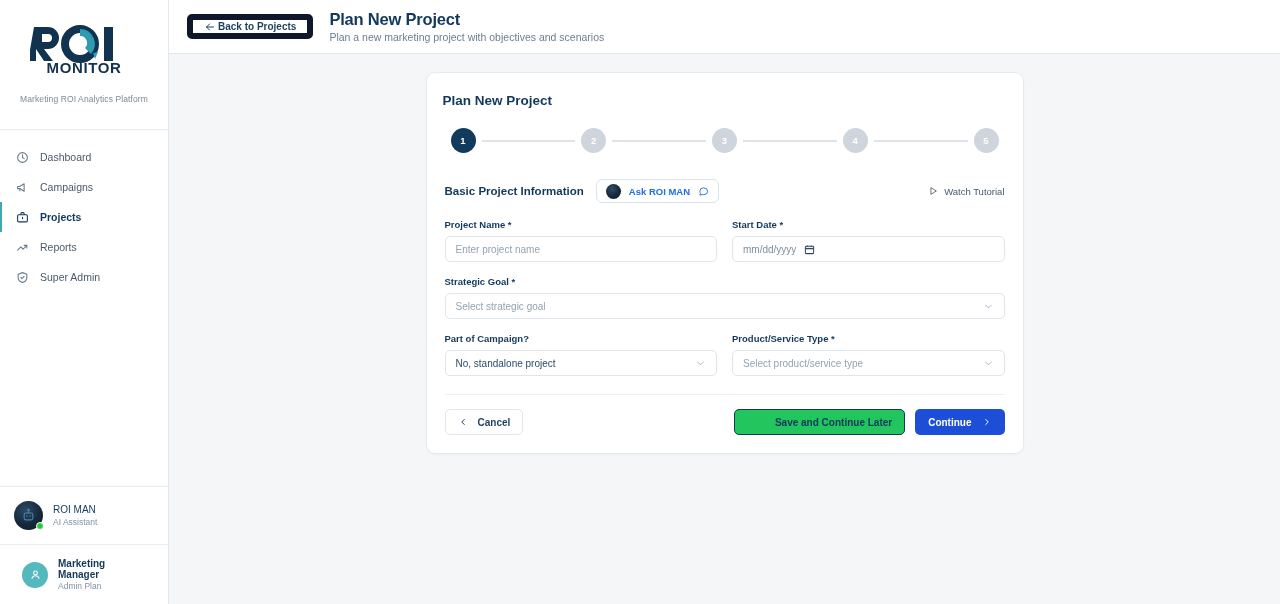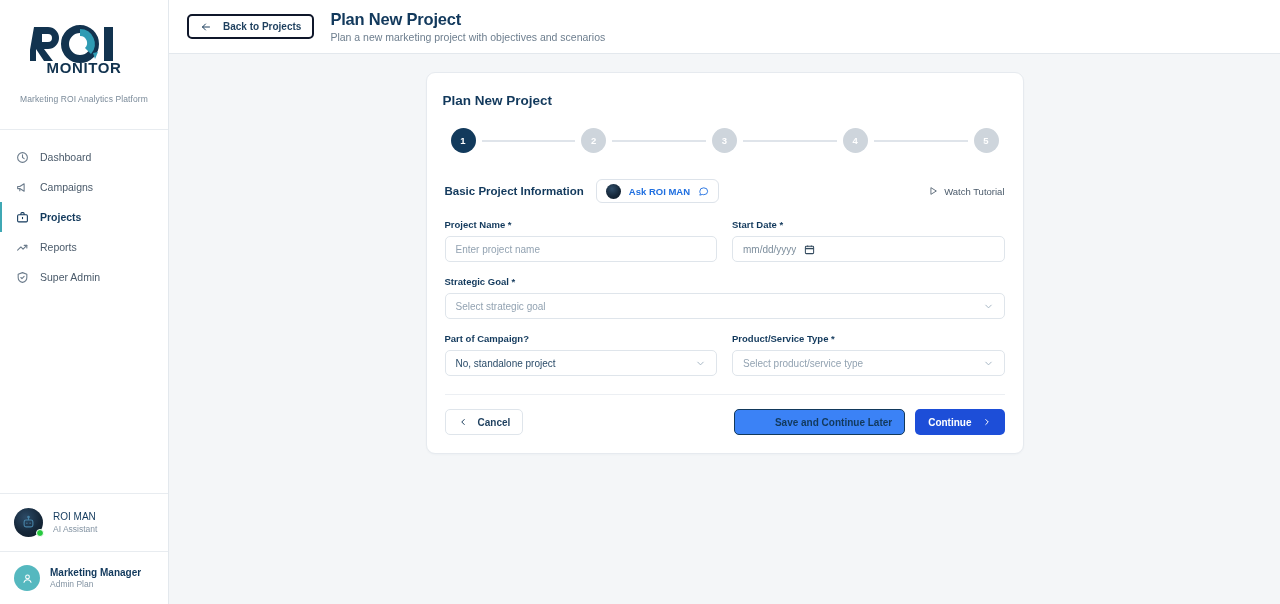--- a/index.html
+++ b/index.html
@@ -143,21 +143,21 @@
   }
 
   .assistant-meta { line-height: 1.3; }
   .assistant-name { font-size: 10px; font-weight: normal; color: #12395c; }
   .assistant-sub { font-size: 8.5px; color: #8494a3; margin-top: 1px; }
 
   .user-row {
     display: flex;
     align-items: center;
     gap: 10px;
-    padding: 13px 14px;
+    padding: 13px 22px;
     border-top: 1px solid #e8ecf0;
     cursor: pointer;
   }
 
   .avatar-user {
     width: 26px;
     height: 26px;
     border-radius: 50%;
     background: #55b8bf;
     flex: 0 0 26px;
@@ -187,24 +187,24 @@
     display: flex;
     align-items: center;
     gap: 16px;
     padding: 0 18px;
     flex: 0 0 54px;
   }
 
   .back-btn {
     display: inline-flex;
     align-items: center;
-    gap: 11px;
+    gap: 2px;
     height: 25px;
     padding: 0 11px;
-    border: 2px solid #0f172a;
+    border: 6px solid #0f172a;
     border-radius: 5px;
     background: #ffffff;
     font-size: 10px;
     font-weight: bold;
     color: #1d3f5e;
     cursor: pointer;
   }
 
   .page-title {
     font-size: 16.5px;
@@ -405,21 +405,21 @@
     font-family: "Liberation Sans", sans-serif;
   }
 
   .btn-ghost {
     background: #ffffff;
     border-color: #dfe5eb;
     color: #1d3f5e;
   }
 
   .btn-outline {
-    background: #3b82f6;
+    background: #22c55e;
     border-color: #12395c;
     color: #12395c;
     margin-left: auto;
     padding-left: 40px;
   }
 
   .btn-primary {
     background: #1d4ed8;
     color: #ffffff;
     margin-left: 10px;

